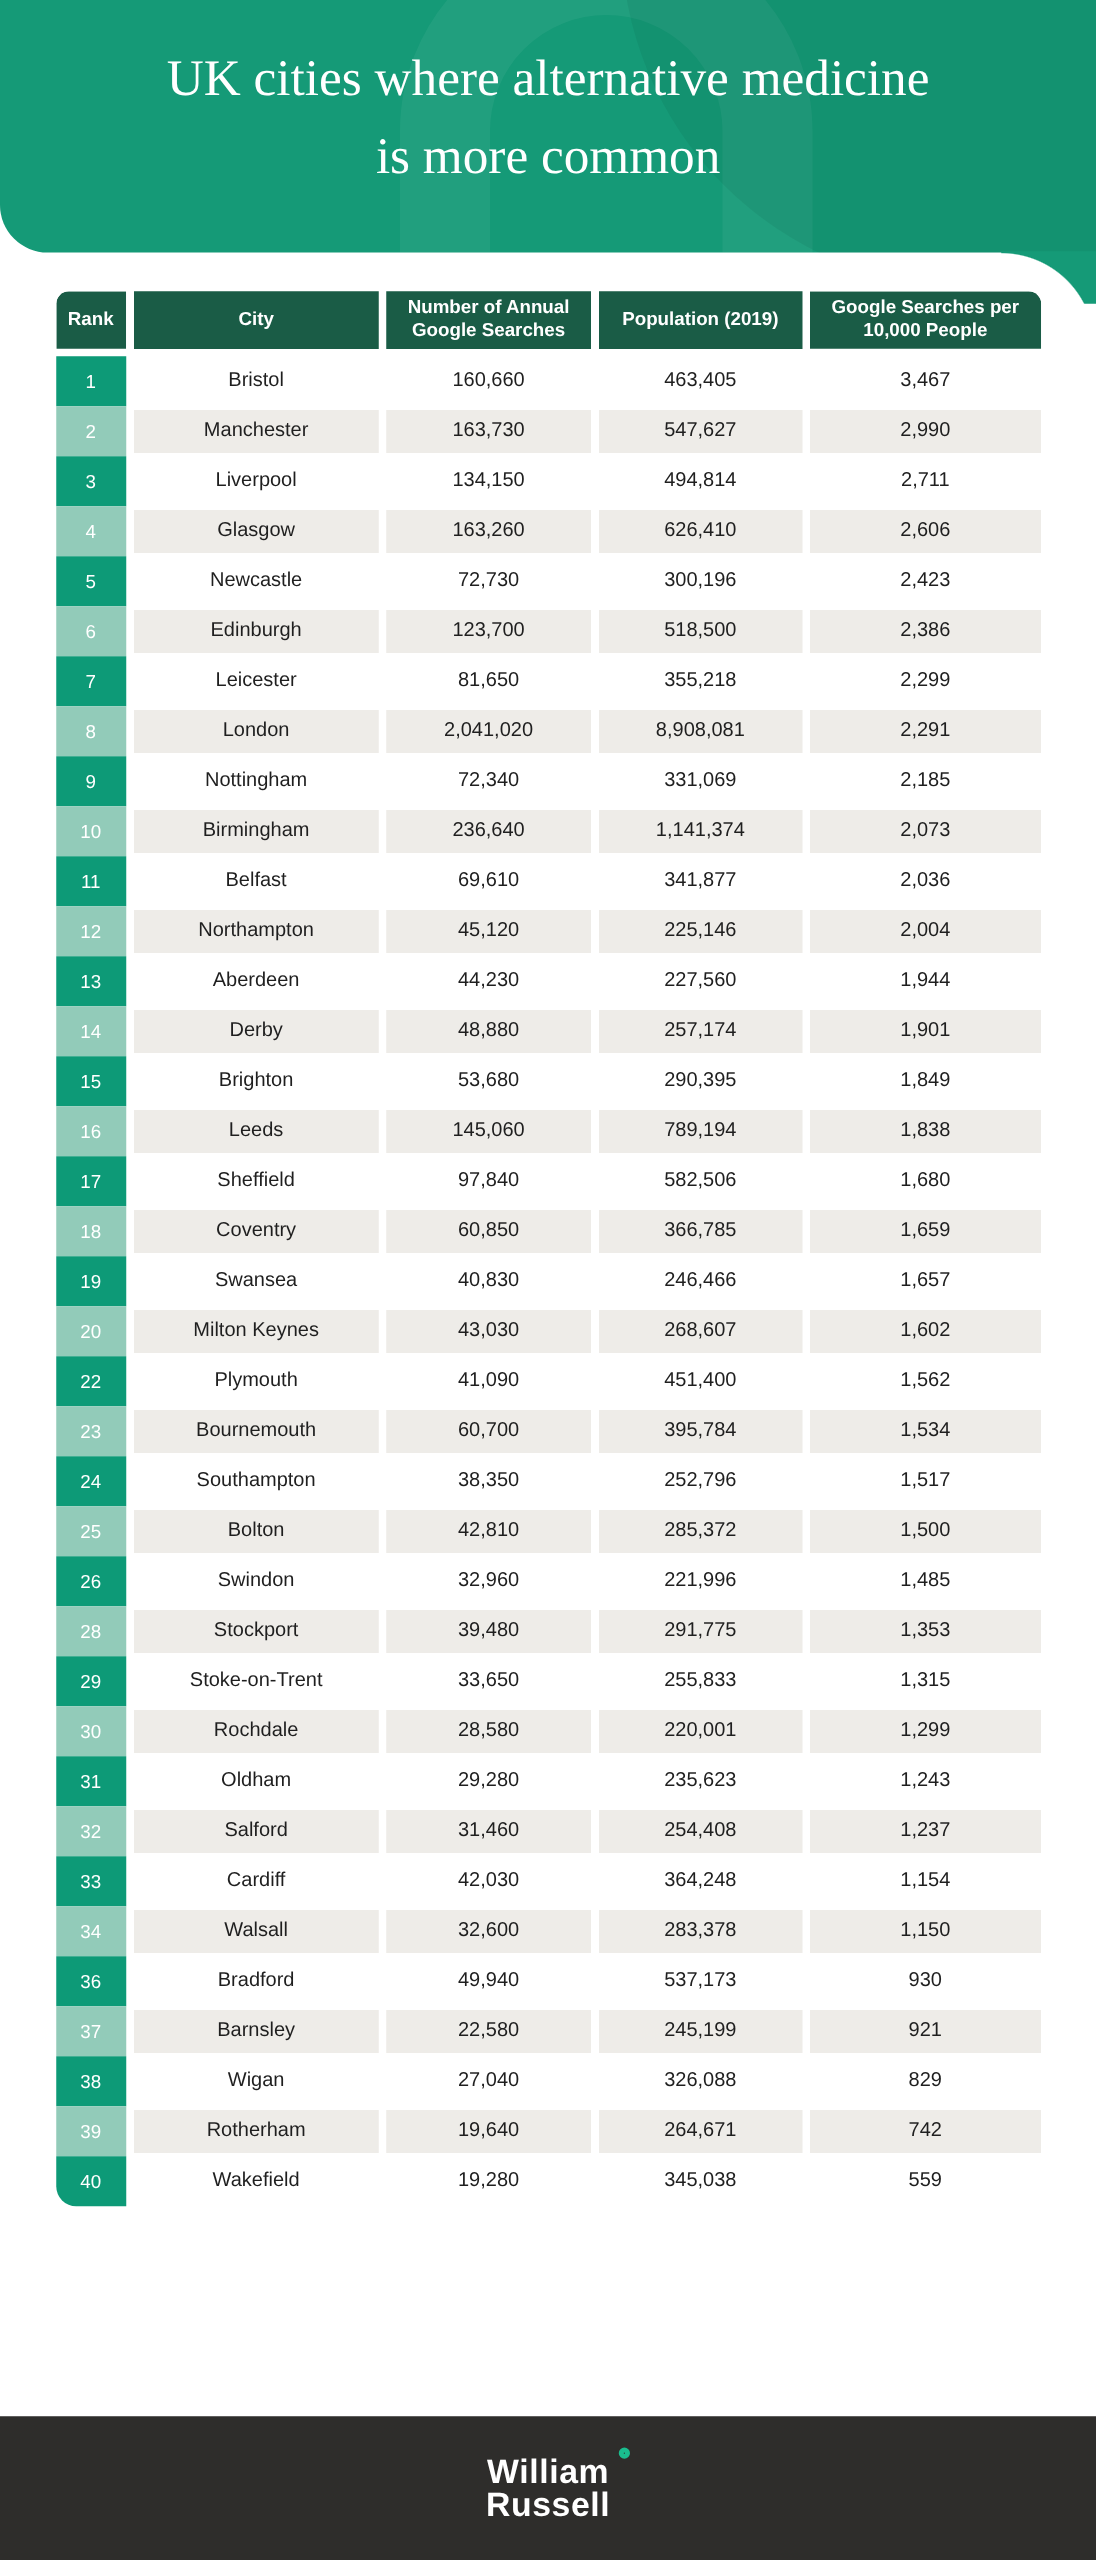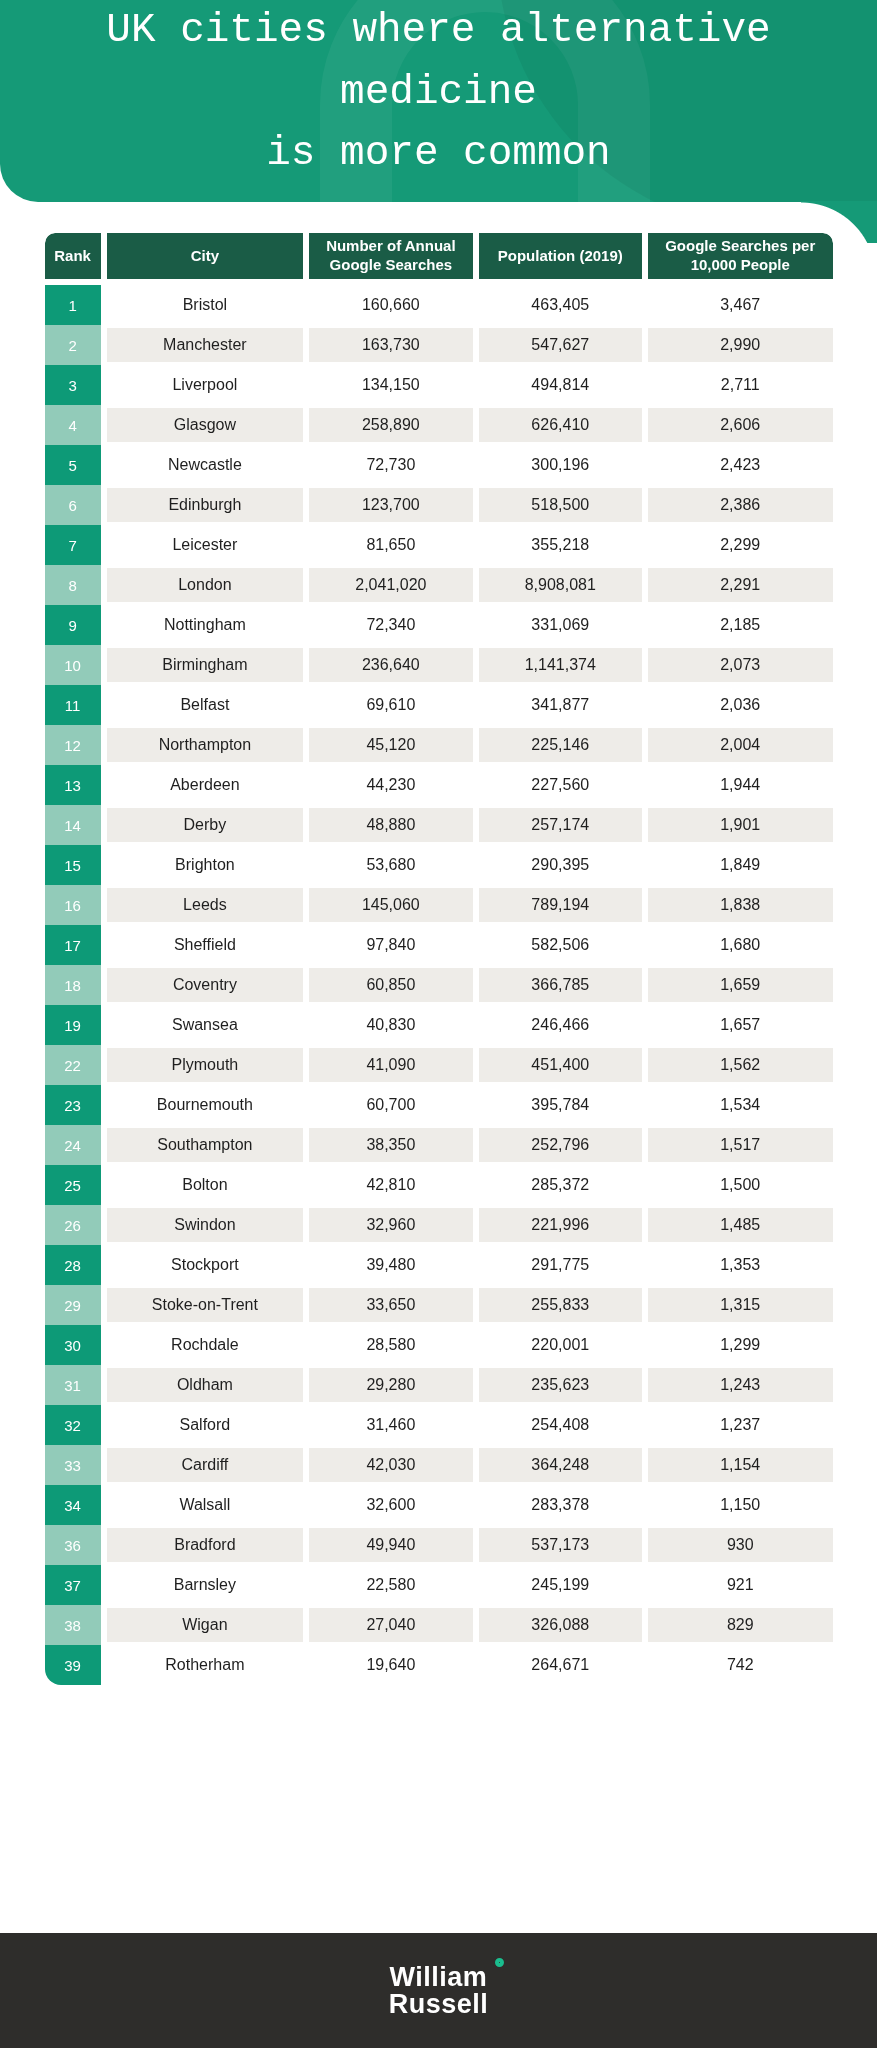--- a/index.html
+++ b/index.html
@@ -33,22 +33,23 @@
     border:72px solid rgba(255,255,255,0.055);
   }
   .ring.r1{width:330px;height:440px;left:320px;top:-60px;border-radius:165px;}
   .swoosh{
     position:absolute;width:560px;height:560px;border-radius:50%;
     background:rgba(0,45,35,0.07);
     right:-180px;top:-330px;
   }
   .banner-title{
     position:relative;
+    padding-top:32px;
     text-align:center;
-    font-family:Liberation Mono, monospace;
+    font-family:Liberation Serif, serif;
     font-size:41px;line-height:1.5;
     color:#ffffff;font-weight:normal;
   }
   
   .corner-wedge{
     position:absolute;top:201px;right:0;width:76px;height:42px;
     background:radial-gradient(circle 76px at 0px 76px, rgba(0,0,0,0) 74px, var(--banner) 75px);
   }
   
   table{
@@ -161,21 +162,21 @@
       <tr>
     <td class="rank">3</td>
     <td class="data">Liverpool</td>
     <td class="data">134,150</td>
     <td class="data">494,814</td>
     <td class="data">2,711</td>
   </tr>
       <tr>
     <td class="rank">4</td>
     <td class="data">Glasgow</td>
-    <td class="data">258,890</td>
+    <td class="data">163,260</td>
     <td class="data">626,410</td>
     <td class="data">2,606</td>
   </tr>
       <tr>
     <td class="rank">5</td>
     <td class="data">Newcastle</td>
     <td class="data">72,730</td>
     <td class="data">300,196</td>
     <td class="data">2,423</td>
   </tr>
@@ -271,20 +272,27 @@
     <td class="data">1,659</td>
   </tr>
       <tr>
     <td class="rank">19</td>
     <td class="data">Swansea</td>
     <td class="data">40,830</td>
     <td class="data">246,466</td>
     <td class="data">1,657</td>
   </tr>
       <tr>
+    <td class="rank">20</td>
+    <td class="data">Milton Keynes</td>
+    <td class="data">43,030</td>
+    <td class="data">268,607</td>
+    <td class="data">1,602</td>
+  </tr>
+      <tr>
     <td class="rank">22</td>
     <td class="data">Plymouth</td>
     <td class="data">41,090</td>
     <td class="data">451,400</td>
     <td class="data">1,562</td>
   </tr>
       <tr>
     <td class="rank">23</td>
     <td class="data">Bournemouth</td>
     <td class="data">60,700</td>
@@ -381,20 +389,27 @@
     <td class="data">27,040</td>
     <td class="data">326,088</td>
     <td class="data">829</td>
   </tr>
       <tr>
     <td class="rank">39</td>
     <td class="data">Rotherham</td>
     <td class="data">19,640</td>
     <td class="data">264,671</td>
     <td class="data">742</td>
+  </tr>
+      <tr>
+    <td class="rank">40</td>
+    <td class="data">Wakefield</td>
+    <td class="data">19,280</td>
+    <td class="data">345,038</td>
+    <td class="data">559</td>
   </tr>
     </tbody>
 </table>
 
 <div class="footer">
   <div class="brand">
     <span class="w"><span>William</span><span class="ring-icon"></span></span><br>
     <span>Russell</span>
   </div>
 </div>

